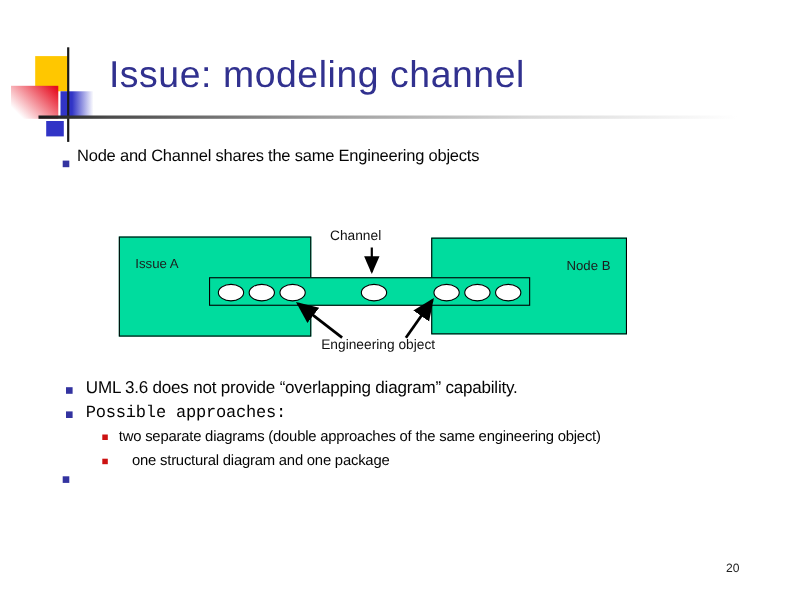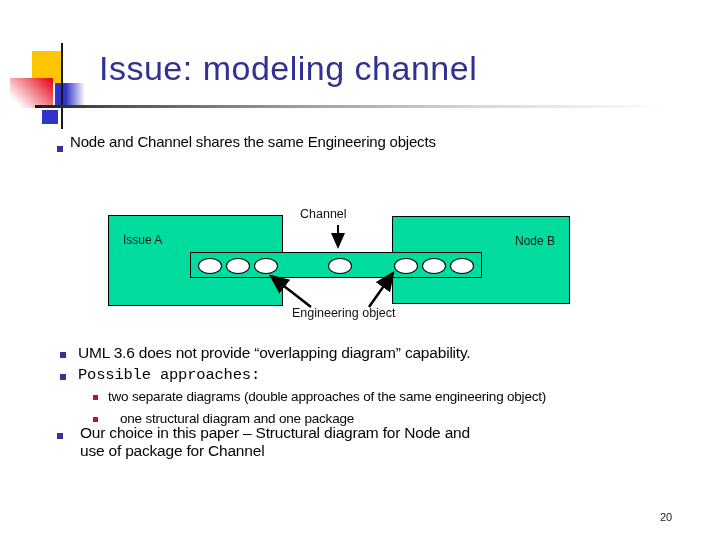--- a/index.html
+++ b/index.html
@@ -105,19 +105,15 @@
   <div class="msq" style="left:60px;top:374px;"></div>
   <div class="btext t155" style="left:78px;top:364px;font-family:Liberation Mono, monospace;">Possible approaches:</div>
 
   <div class="ssq" style="left:93px;top:395px;"></div>
   <div class="btext t135" style="left:108px;top:386px;">two separate diagrams (double approaches of the same engineering object)</div>
 
   <div class="ssq" style="left:93px;top:417px;"></div>
   <div class="btext t135" style="left:120px;top:408px;">one structural diagram and one package</div>
 
   <div class="msq" style="left:57px;top:433px;"></div>
-  <div class="btext t18" style="left:80px;top:424px;">
-    <div>Our choice in this paper – Structural diagram for Node and</div>
-    <div>use of package for Channel</div>
-  </div>
 
   <div class="page-number">20</div>
 </div>
 
 </body></html>

